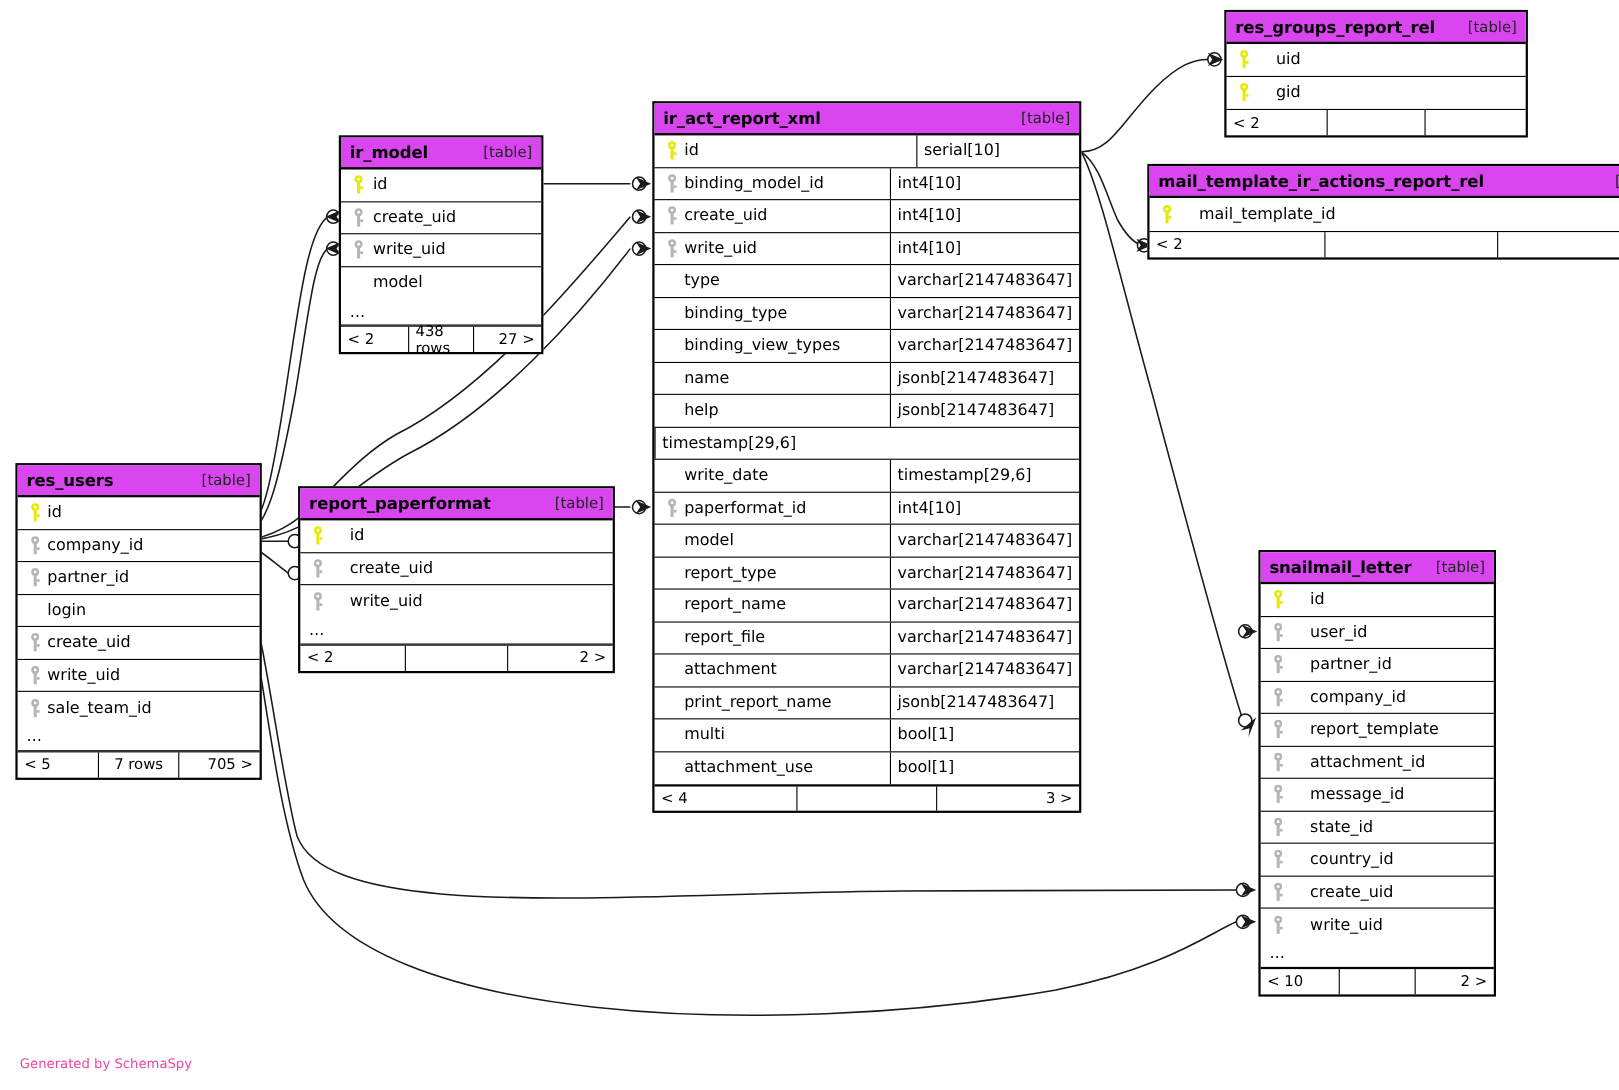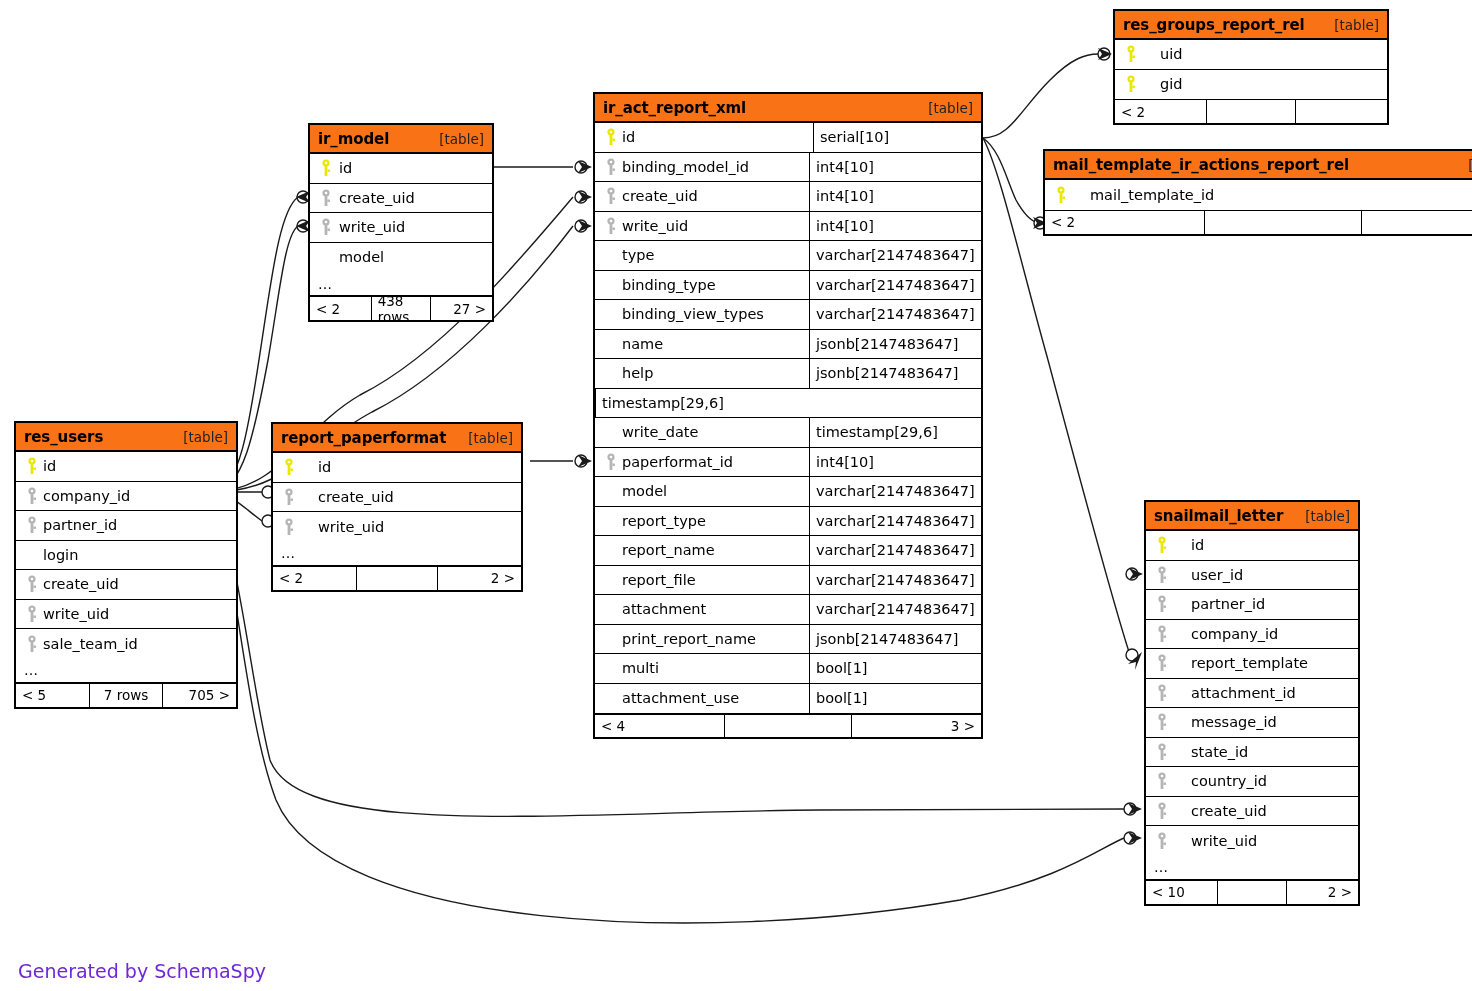--- a/index.html
+++ b/index.html
@@ -35,21 +35,21 @@
     background: #ffffff;
     border: 2px solid #000000;
     box-sizing: border-box;
     font-size: 14.5px;
     color: #000000;
   }
   .tb-header {
     display: flex;
     align-items: center;
     justify-content: space-between;
-    background: #f97316;
+    background: #d946ef;
     border-bottom: 2px solid #000000;
     box-sizing: border-box;
     padding: 0 8px;
     height: 29px;
     white-space: nowrap;
   }
   .tb-title {
     font-weight: bold;
     font-size: 15px;
     letter-spacing: -0.1px;
@@ -127,22 +127,22 @@
     justify-content: center;
     border-left: 1px solid #000000;
     border-right: 1px solid #000000;
   }
   .tb-footer .f-right { justify-content: flex-end; }
   .thick-top { border-top: 2px solid #000000; }
   #footer-note {
     position: absolute;
     left: 18px;
     top: 960px;
-    font-size: 19px;
-    color: #6d28d9;
+    font-size: 12px;
+    color: #ec4899;
     z-index: 3;
   }
 </style>
 </head>
 <body>
 
 <div id="canvas">
 
   <svg id="edges" viewBox="0 0 1472 991">
     <g fill="none" stroke="#1a1a1a" stroke-width="1.4">
@@ -216,21 +216,21 @@
             <span class="keyslot">
               <svg width="11" height="18" viewBox="0 0 11 18">
                 <circle cx="5" cy="4" r="3.6" fill="#e8e800"></circle>
                 <circle cx="5" cy="4" r="1.3" fill="#ffffff"></circle>
                 <rect x="3.6" y="6" width="2.8" height="11" fill="#e8e800"></rect>
                 <rect x="6.4" y="10.5" width="2.6" height="2.4" fill="#e8e800"></rect>
               </svg>
             </span>
             <span class="colname">id</span>
           </div>
-          <div class="tb-type" style="width:168px">
+          <div class="tb-type" style="width:148px">
             <span>serial[10]</span>
           </div>
         </div>
         <div class="tb-row ">
           <div class="tb-name">
             <span class="keyslot">
               <svg width="11" height="18" viewBox="0 0 11 18">
                 <circle cx="5" cy="4" r="3.6" fill="#b5b5b5"></circle>
                 <circle cx="5" cy="4" r="1.3" fill="#ffffff"></circle>
                 <rect x="3.6" y="6" width="2.8" height="11" fill="#b5b5b5"></rect>
@@ -483,21 +483,21 @@
         </div>
       </div>
     <div class="tb-ellipsis">…</div>
     <div class="tb-footer">
       <div class="f-left">&lt; 2</div>
       <div class="f-mid">438 rows</div>
       <div class="f-right">27 &gt;</div>
     </div>
   </div>
 
-  <div class="table-box" style="left:271px; top:422px; width:252px;">
+  <div class="table-box" style="left:271px; top:442px; width:288px;">
     <div class="tb-header">
       <span class="tb-title">report_paperformat</span>
       <span class="tb-tag">[table]</span>
     </div>
     <div id="rows-paperformat">
         <div class="tb-row indent-m">
           <div class="tb-name">
             <span class="keyslot">
               <svg width="11" height="18" viewBox="0 0 11 18">
                 <circle cx="5" cy="4" r="3.6" fill="#e8e800"></circle>

